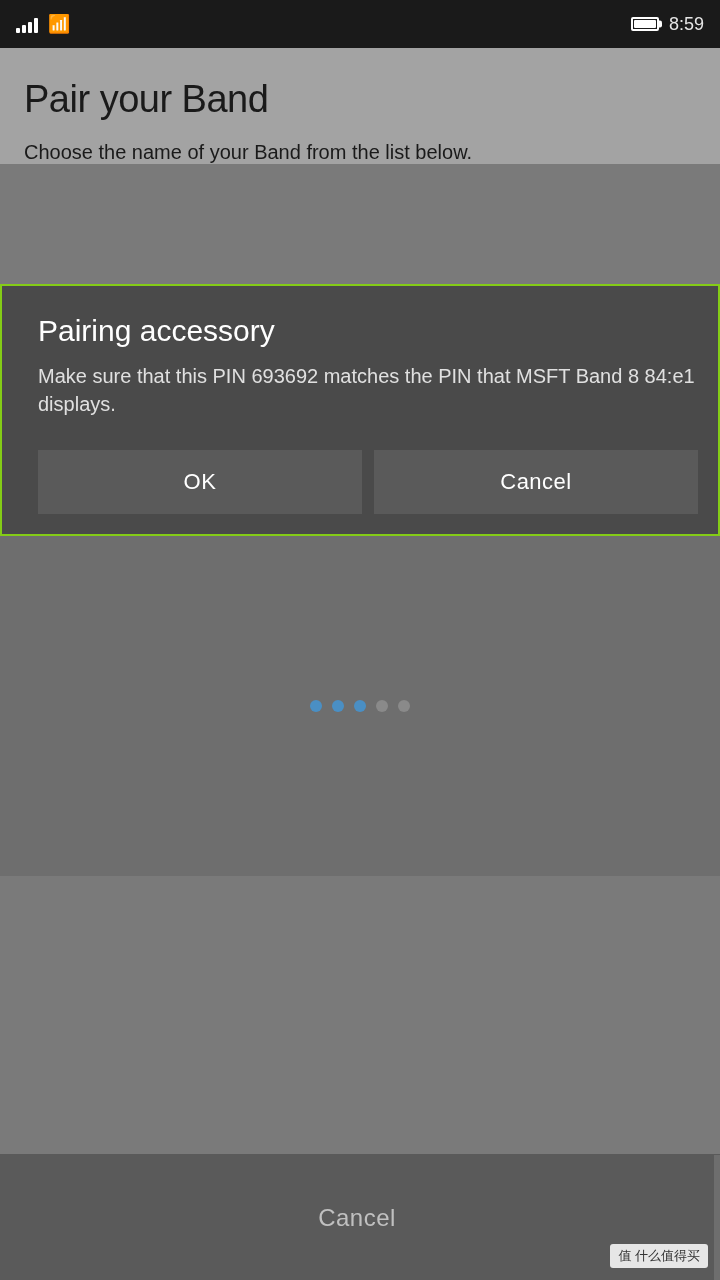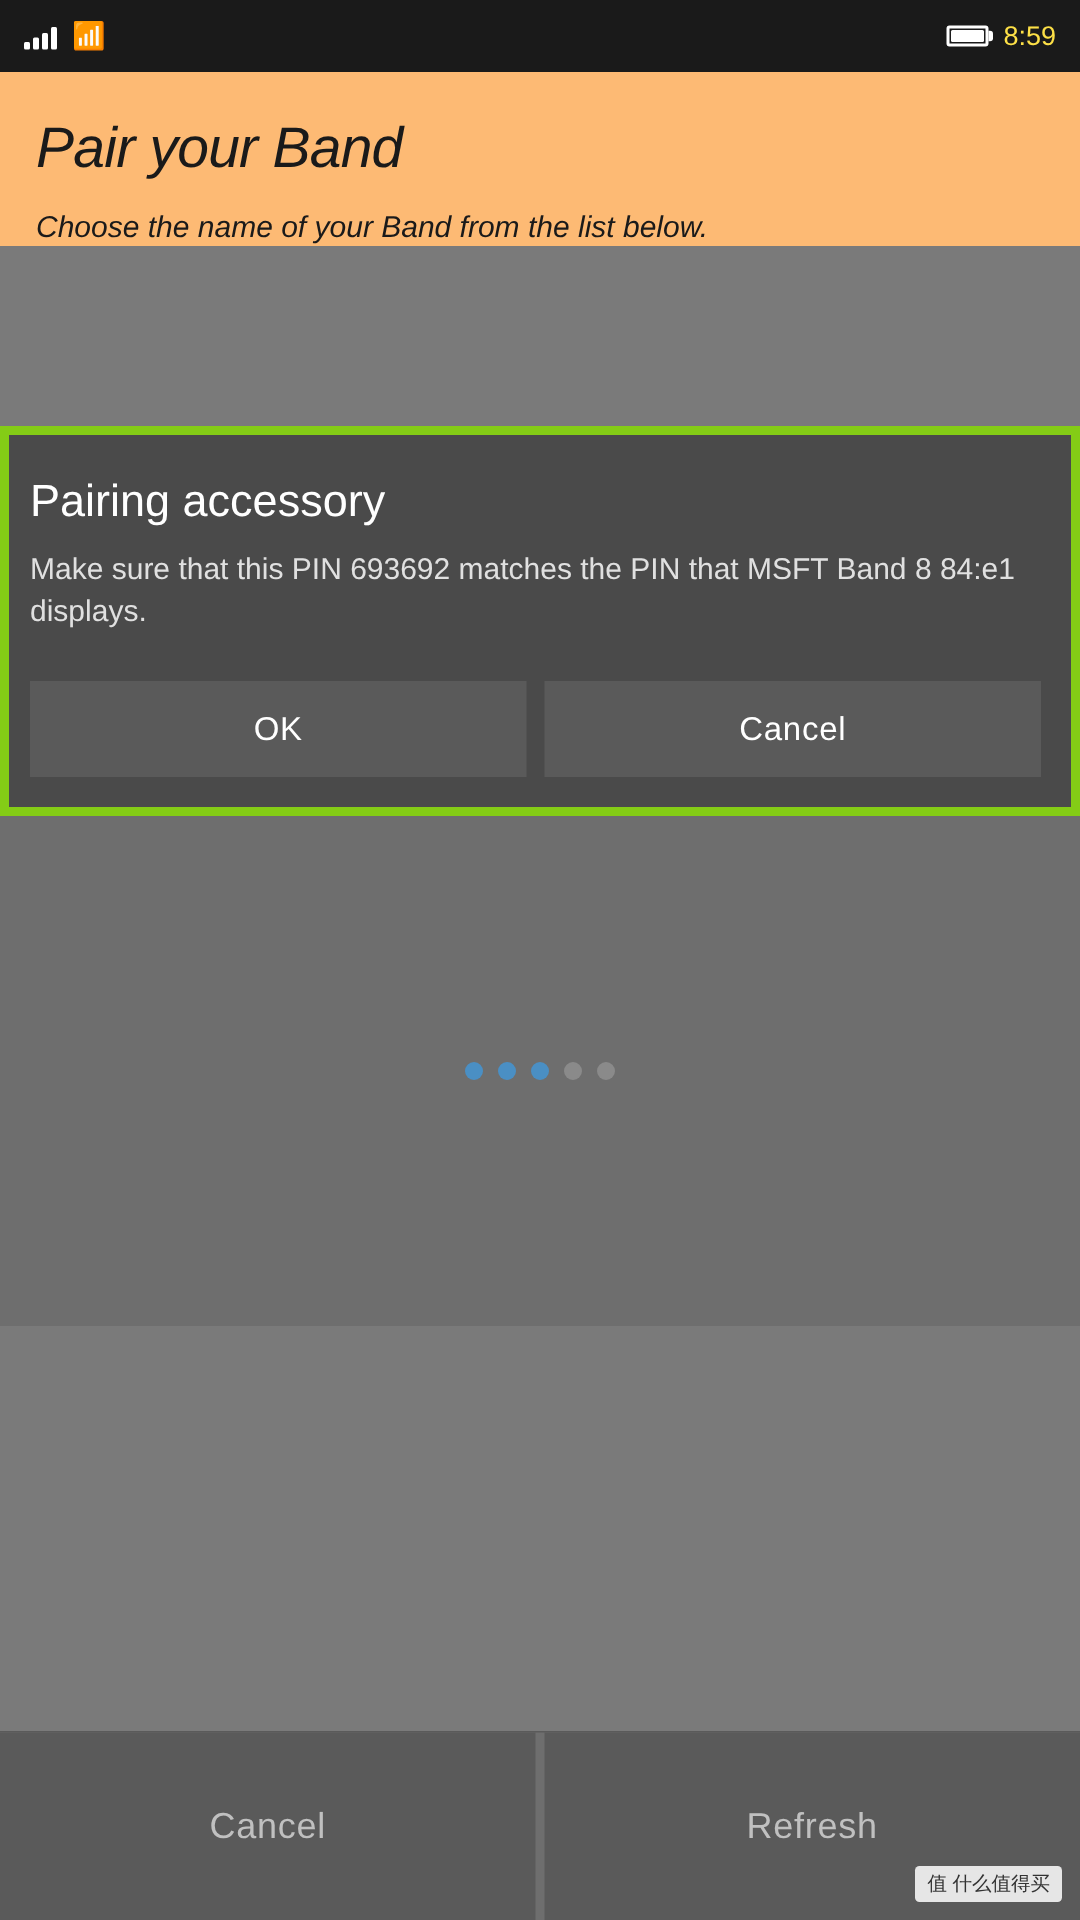--- a/index.html
+++ b/index.html
@@ -87,31 +87,30 @@
     }
 
     .battery-fill {
       width: 100%;
       height: 100%;
       background-color: white;
       border-radius: 1px;
     }
 
     .time {
-      color: #fde047;
+      color: #e5e5e5;
       font-size: 18px;
       font-weight: 400;
     }
 
     
     .page-content {
       width: 100%;
-      background-color: #fdba74;
+      background-color: #a3a3a3;
       padding: 30px 24px 0 24px;
-      font-style: italic;
     }
 
     .page-title {
       color: #1a1a1a;
       font-size: 38px;
       font-weight: 300;
       margin-bottom: 20px;
       letter-spacing: -0.5px;
     }
 
@@ -125,22 +124,22 @@
     
     .dialog-wrapper {
       width: 100%;
       padding: 0;
       position: relative;
     }
 
     .dialog-box {
       width: 100%;
       background-color: #4a4a4a;
-      border: 6px solid #84cc16;
-      padding: 28px 20px 20px 14px;
+      border: 2px solid #84cc16;
+      padding: 28px 20px 20px 36px;
     }
 
     .dialog-title {
       color: white;
       font-size: 30px;
       font-weight: 300;
       margin-bottom: 14px;
     }
 
     .dialog-message {
@@ -281,16 +280,15 @@
     <div class="dot"></div>
     <div class="dot"></div>
     <div class="dot"></div>
     <div class="dot inactive"></div>
     <div class="dot inactive"></div>
   </div>
 </div>
 
 <div class="bottom-bar">
   <button class="bottom-btn">Cancel</button>
-  <button class="bottom-btn">Refresh</button>
 </div>
 
 <div class="watermark">值 什么值得买</div>
 
 </body></html>

